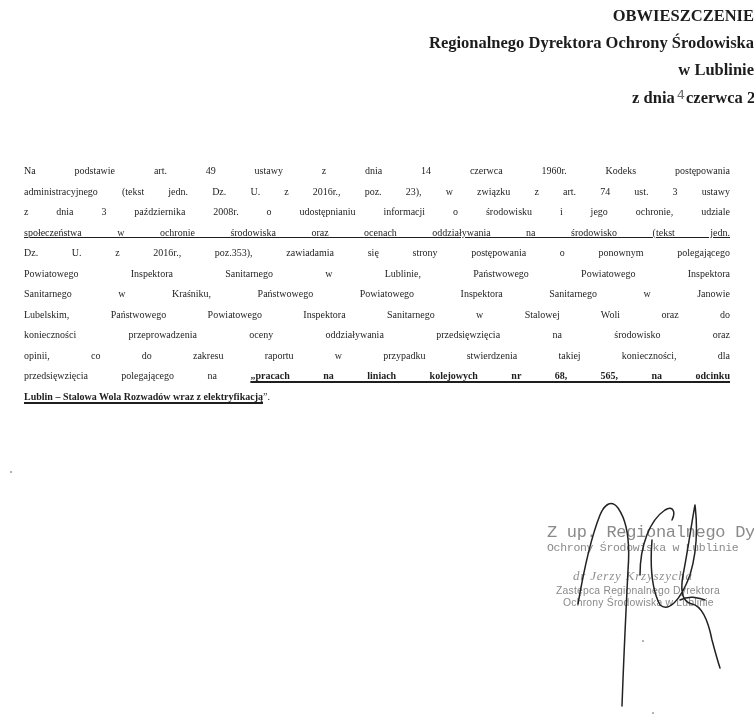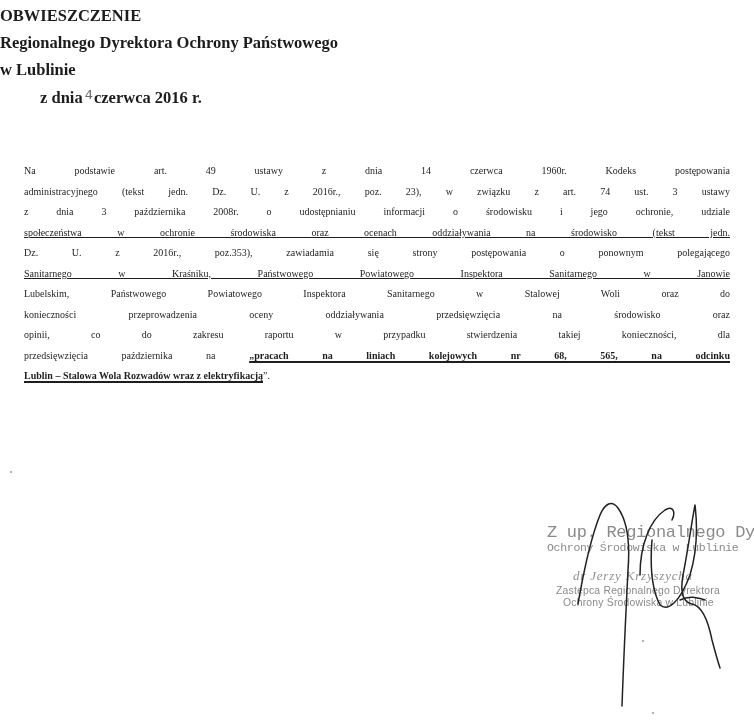--- a/index.html
+++ b/index.html
@@ -18,21 +18,21 @@
     .page {
       position: absolute;
       left: 0; top: 0;
       width: 754px; height: 720px;
       background: #ffffff;
     }
     .heading {
       position: absolute;
       left: 0;
       width: 754px;
-      text-align: left;
+      text-align: right;
       font-weight: bold;
       font-size: 16.5px;
       line-height: 20px;
       color: #1c1c1c;
     }
     .h-title { top: 6px; }
     .h-line2 { top: 33px; }
     .h-line3 { top: 60px; }
     .h-date  { top: 88px; margin-left: 40px; }
     .date-mark {
@@ -104,37 +104,38 @@
       background: #9a9a9a;
       border-radius: 1px;
     }
   </style>
 </head>
 <body>
 
 <div class="page">
 
   <div class="heading h-title">OBWIESZCZENIE</div>
-  <div class="heading h-line2">Regionalnego Dyrektora Ochrony Państwowego</div>
+  <div class="heading h-line2">Regionalnego Dyrektora Ochrony Środowiska</div>
   <div class="heading h-line3">w Lublinie</div>
   <div class="heading h-date">
     <span>z dnia</span><span class="date-mark">4</span><span>czerwca 2016 r.</span>
   </div>
 
   <div class="body-text">
     <span class="body-line" style="white-space: normal; text-align-last: justify;">Na podstawie art. 49 ustawy z dnia 14 czerwca 1960r. Kodeks postępowania</span>
     <span class="body-line" style="white-space: normal; text-align-last: justify;">administracyjnego (tekst jedn. Dz. U. z 2016r., poz. 23), w związku z art. 74 ust. 3 ustawy</span>
     <span class="body-line" style="white-space: normal; text-align-last: justify;">z dnia 3 października 2008r. o udostępnianiu informacji o środowisku i jego ochronie, udziale</span>
     <span class="body-line" style="white-space: normal; text-align-last: justify; text-decoration: underline;">społeczeństwa w ochronie środowiska oraz ocenach oddziaływania na środowisko (tekst jedn.</span>
     <span class="body-line" style="white-space: normal; text-align-last: justify;">Dz. U. z 2016r., poz.353), zawiadamia się strony postępowania o ponownym polegającego</span>
-    <span class="body-line" style="white-space: normal; text-align-last: justify; text-decoration: underline;">Sanitarnego w Kraśniku, Państwowego Powiatowego Inspektora Sanitarnego w Janowie</span>
+    <span class="body-line" style="white-space: normal; text-align-last: justify;">Powiatowego Inspektora Sanitarnego w Lublinie, Państwowego Powiatowego Inspektora</span>
+    <span class="body-line" style="white-space: normal; text-align-last: justify;">Sanitarnego w Kraśniku, Państwowego Powiatowego Inspektora Sanitarnego w Janowie</span>
     <span class="body-line" style="white-space: normal; text-align-last: justify; font-family: Liberation Serif, serif;">Lubelskim, Państwowego Powiatowego Inspektora Sanitarnego w Stalowej Woli oraz do</span>
     <span class="body-line" style="white-space: normal; text-align-last: justify;">konieczności przeprowadzenia oceny oddziaływania przedsięwzięcia na środowisko oraz</span>
     <span class="body-line" style="white-space: normal; text-align-last: justify;">opinii, co do zakresu raportu w przypadku stwierdzenia takiej konieczności, dla</span>
-    <span class="body-line" style="white-space: normal; text-align-last: justify;"><span>przedsięwzięcia października na </span><span class="emph">„pracach na liniach kolejowych nr 68, 565, na odcinku</span></span>
+    <span class="body-line" style="white-space: normal; text-align-last: justify;"><span>przedsięwzięcia polegającego na </span><span class="emph">„pracach na liniach kolejowych nr 68, 565, na odcinku</span></span>
     <span class="body-line last"><span class="emph">Lublin – Stalowa Wola Rozwadów wraz z elektryfikacją</span><span>”.</span></span>
   </div>
 
   <div class="stamp stamp-1">Z up. Regionalnego Dyrektora</div>
   <div class="stamp stamp-2">Ochrony Środowiska w Lublinie</div>
   <div class="stamp stamp-name">dr Jerzy Krzyszycha</div>
   <div class="stamp stamp-3">Zastępca Regionalnego Dyrektora</div>
   <div class="stamp stamp-4">Ochrony Środowiska w Lublinie</div>
 
   <svg class="signature" viewBox="0 0 754 720">

